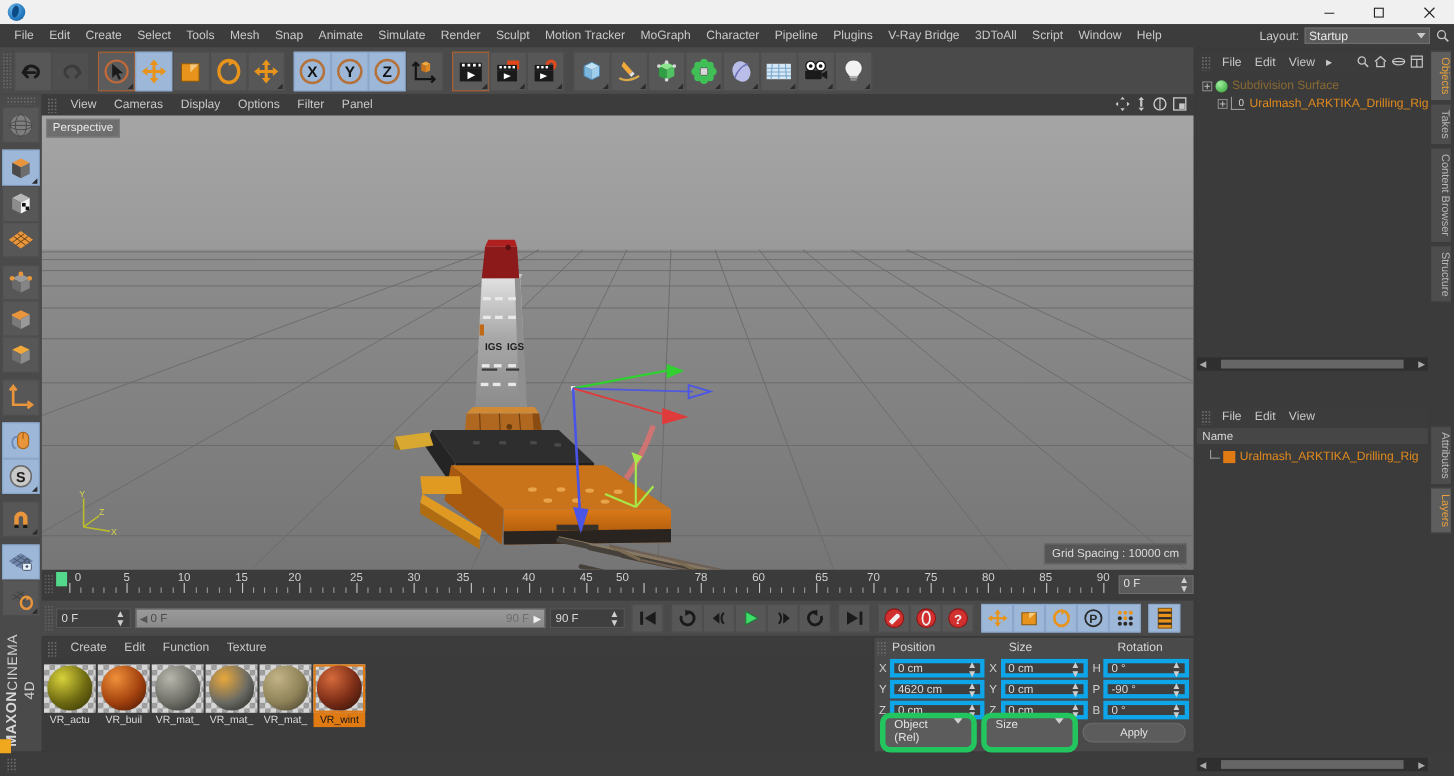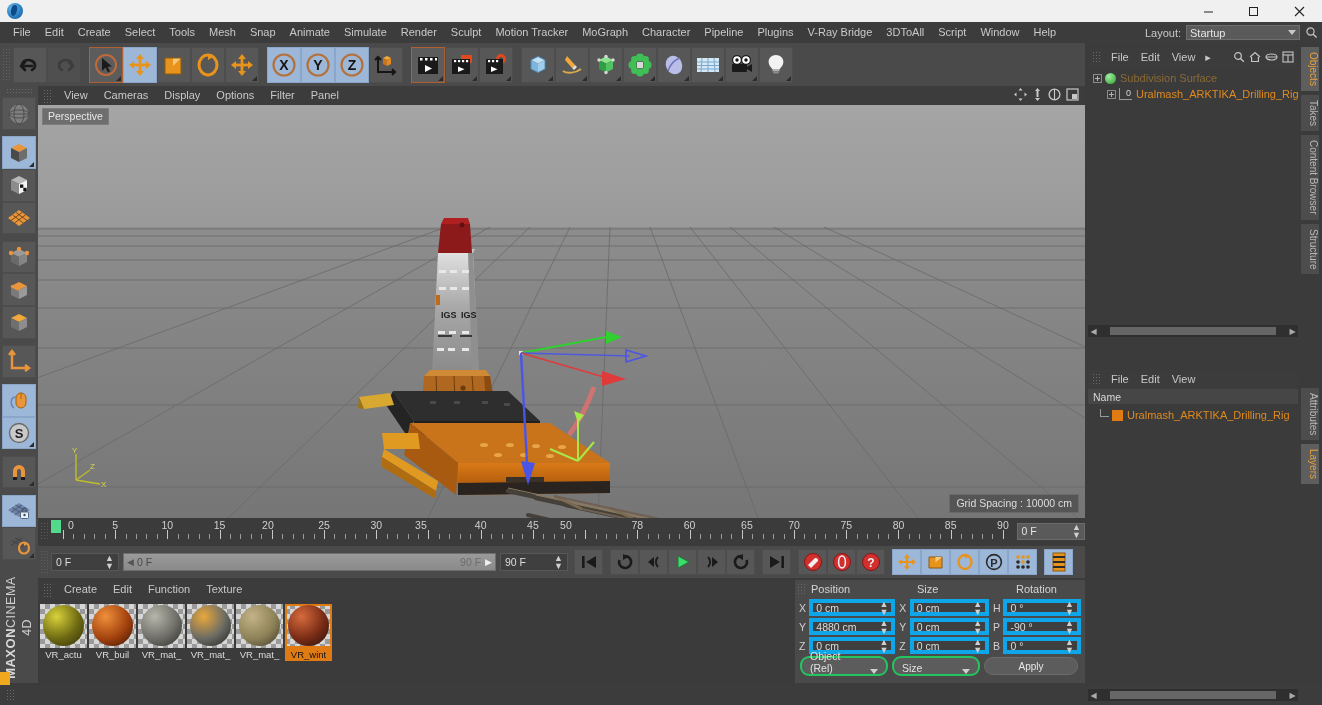--- a/index.html
+++ b/index.html
@@ -229,22 +229,22 @@
   .cfield {
     height: 17px; background: #3f3f3f; border: 4px solid #0ea5e9;
     display: flex; align-items: center; padding: 0 3px; color: #dcdcdc; font-size: 10.5px;
     margin-right: 4px;
   }
   .cfield.w1 { width: 91px; }
   .cfield.w2 { width: 84px; }
   .cfield.w3 { width: 82px; }
   .co-foot { display: flex; align-items: center; height: 22px; padding-left: 5px; gap: 4px; }
   .combo {
-    height: 20px; background: #5c5c5c; border: 2px solid #22c55e; border-radius: 9px;
-    display: flex; align-items: flex-end; padding: 0 8px; color: #e2e2e2; font-size: 10.5px;
+    height: 36px; background: #5c5c5c; border: 5px solid #22c55e; border-radius: 9px;
+    display: flex; align-items: flex-start; padding: 0 8px; color: #e2e2e2; font-size: 10.5px;
   }
   .combo .caret { margin-left: 6px; width: 0; height: 0;
     border-left: 4px solid transparent; border-right: 4px solid transparent; border-top: 5px solid #d0d0d0; }
   .combo.c1 { width: 88px; }
   .combo.c2 { width: 88px; justify-content: flex-start; }
   .combo.c2 .caret { margin-left: auto; }
   .apply-btn {
     width: 94px; height: 18px; background: #5c5c5c; border: 1px solid #6c6c6c; border-radius: 9px;
     display: flex; align-items: center; justify-content: center; color: #e6e6e6; font-size: 10px;
   }
@@ -1342,21 +1342,21 @@
       </div>
       <span class="ax">H</span>
       <div class="cfield w3">
         <span>0 °</span>
         <span class="spin">▲<br>▼</span>
       </div>
     </div>
     <div class="co-row">
       <span class="ax">Y</span>
       <div class="cfield w1">
-        <span>4880 cm</span>
+        <span>4620 cm</span>
         <span class="spin">▲<br>▼</span>
       </div>
       <span class="ax">Y</span>
       <div class="cfield w2">
         <span>0 cm</span>
         <span class="spin">▲<br>▼</span>
       </div>
       <span class="ax">P</span>
       <div class="cfield w3">
         <span>-90 °</span>

